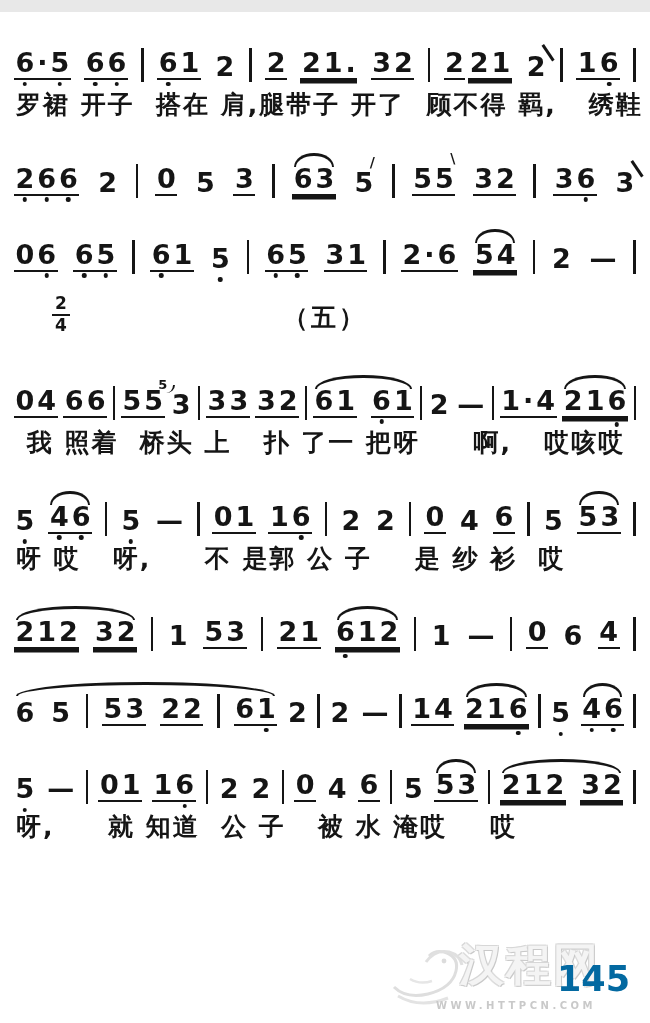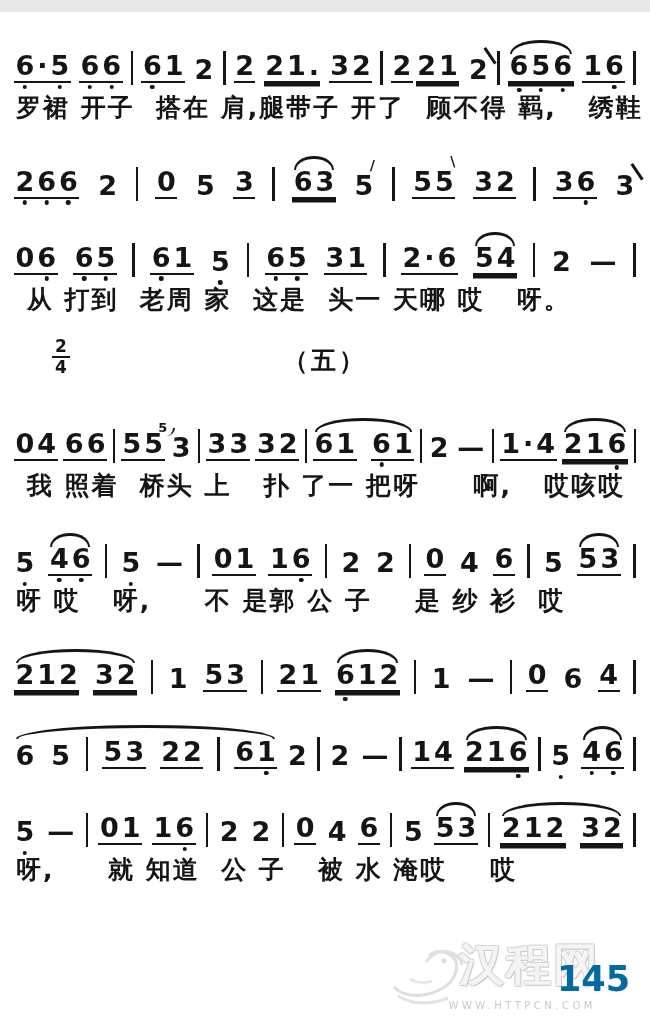--- a/index.html
+++ b/index.html
@@ -38,21 +38,21 @@
        align-items:center;font-weight:700;font-size:17px;line-height:1.05;}
   .ts-top{border-bottom:2.5px solid #151515;padding:0 3px 1px;}
   .ts-bot{padding-top:1px;}
   .section-label{position:absolute;left:0;right:0;top:8px;text-align:center;
        font-size:25px;font-weight:700;letter-spacing:3px;}
   .footer{position:absolute;right:20px;bottom:16px;width:250px;height:84px;}
   .wm-logo{position:absolute;left:0;bottom:2px;}
   .wm-name{position:absolute;right:30px;bottom:24px;font-size:45px;font-weight:700;
        letter-spacing:2px;color:#f4f4f4;
        text-shadow:-1px -1px 0 #d7d7d7,1px 1px 0 #c9c9c9,1px -1px 0 #dddddd,-1px 1px 0 #dddddd;}
-  .wm-url{position:absolute;right:34px;bottom:8px;font-size:10px;font-weight:400;
+  .wm-url{position:absolute;right:34px;bottom:8px;font-size:10px;font-weight:700;
        letter-spacing:3.5px;color:#c9c9c9;}
   .page-num{position:absolute;right:0;bottom:20px;font-size:35px;font-weight:700;color:#0369a1;}
 </style>
 </head>
 <body>
 
 <div class="page">
   <div class="score">
     <div id="part1">
         <div class="system">
@@ -66,24 +66,20 @@
             <span class="tok"><span class="txt u1"><span class="ch">2</span></span></span>
             <span class="tok"><span class="txt u2"><span class="ch">2</span><span class="ch">1</span><span class="ch">.</span></span></span>
             <span class="tok"><span class="txt u1"><span class="ch">3</span><span class="ch">2</span></span></span>
             <span class="bar"></span>
             <span class="cluster">
               <span class="tok"><span class="txt u1"><span class="ch">2</span></span></span>
               <span class="tok"><span class="txt u2"><span class="ch">2</span><span class="ch">1</span></span></span>
             </span>
             <span class="tok"><span class="txt"><span class="ch">2</span></span><span class="gliss"></span></span>
             <span class="bar"></span>
-            <span class="grp">
-              <span class="arcline"></span>
-              <span class="tok"><span class="txt u2"><span class="ch low">6</span><span class="ch low">5</span><span class="ch low">6</span></span></span>
-            </span>
             <span class="tok"><span class="txt u1"><span class="ch">1</span><span class="ch low">6</span></span></span>
             <span class="bar"></span>
           </div>
           <div class="lyrics">罗裙 开子  搭在 肩,腿带子 开了  顾不得 羁,   绣鞋 掉了</div>
         </div>
         <div class="system">
           <div class="notes">
             <span class="tok"><span class="txt u1"><span class="ch low">2</span><span class="ch low">6</span><span class="ch low">6</span></span></span>
             <span class="tok"><span class="txt"><span class="ch">2</span></span></span>
             <span class="bar"></span>
@@ -118,21 +114,20 @@
             <span class="tok"><span class="txt u1"><span class="ch">2</span><span class="ch">·</span><span class="ch">6</span></span></span>
             <span class="grp">
               <span class="arcline"></span>
               <span class="tok"><span class="txt u2"><span class="ch">5</span><span class="ch">4</span></span></span>
             </span>
             <span class="bar"></span>
             <span class="tok"><span class="txt"><span class="ch">2</span></span></span>
             <span class="tok"><span class="txt"><span class="ch">—</span></span></span>
             <span class="bar"></span>
           </div>
-          <div class="lyrics"> 从 打到  老周 家  这是  头一 天哪 哎   呀。</div>
         </div>
       </div>
 
     <div class="section-head">
       <span class="timesig">
         <span class="ts-top">2</span>
         <span class="ts-bot">4</span>
       </span>
       <span class="section-label">（五）</span>
     </div>

